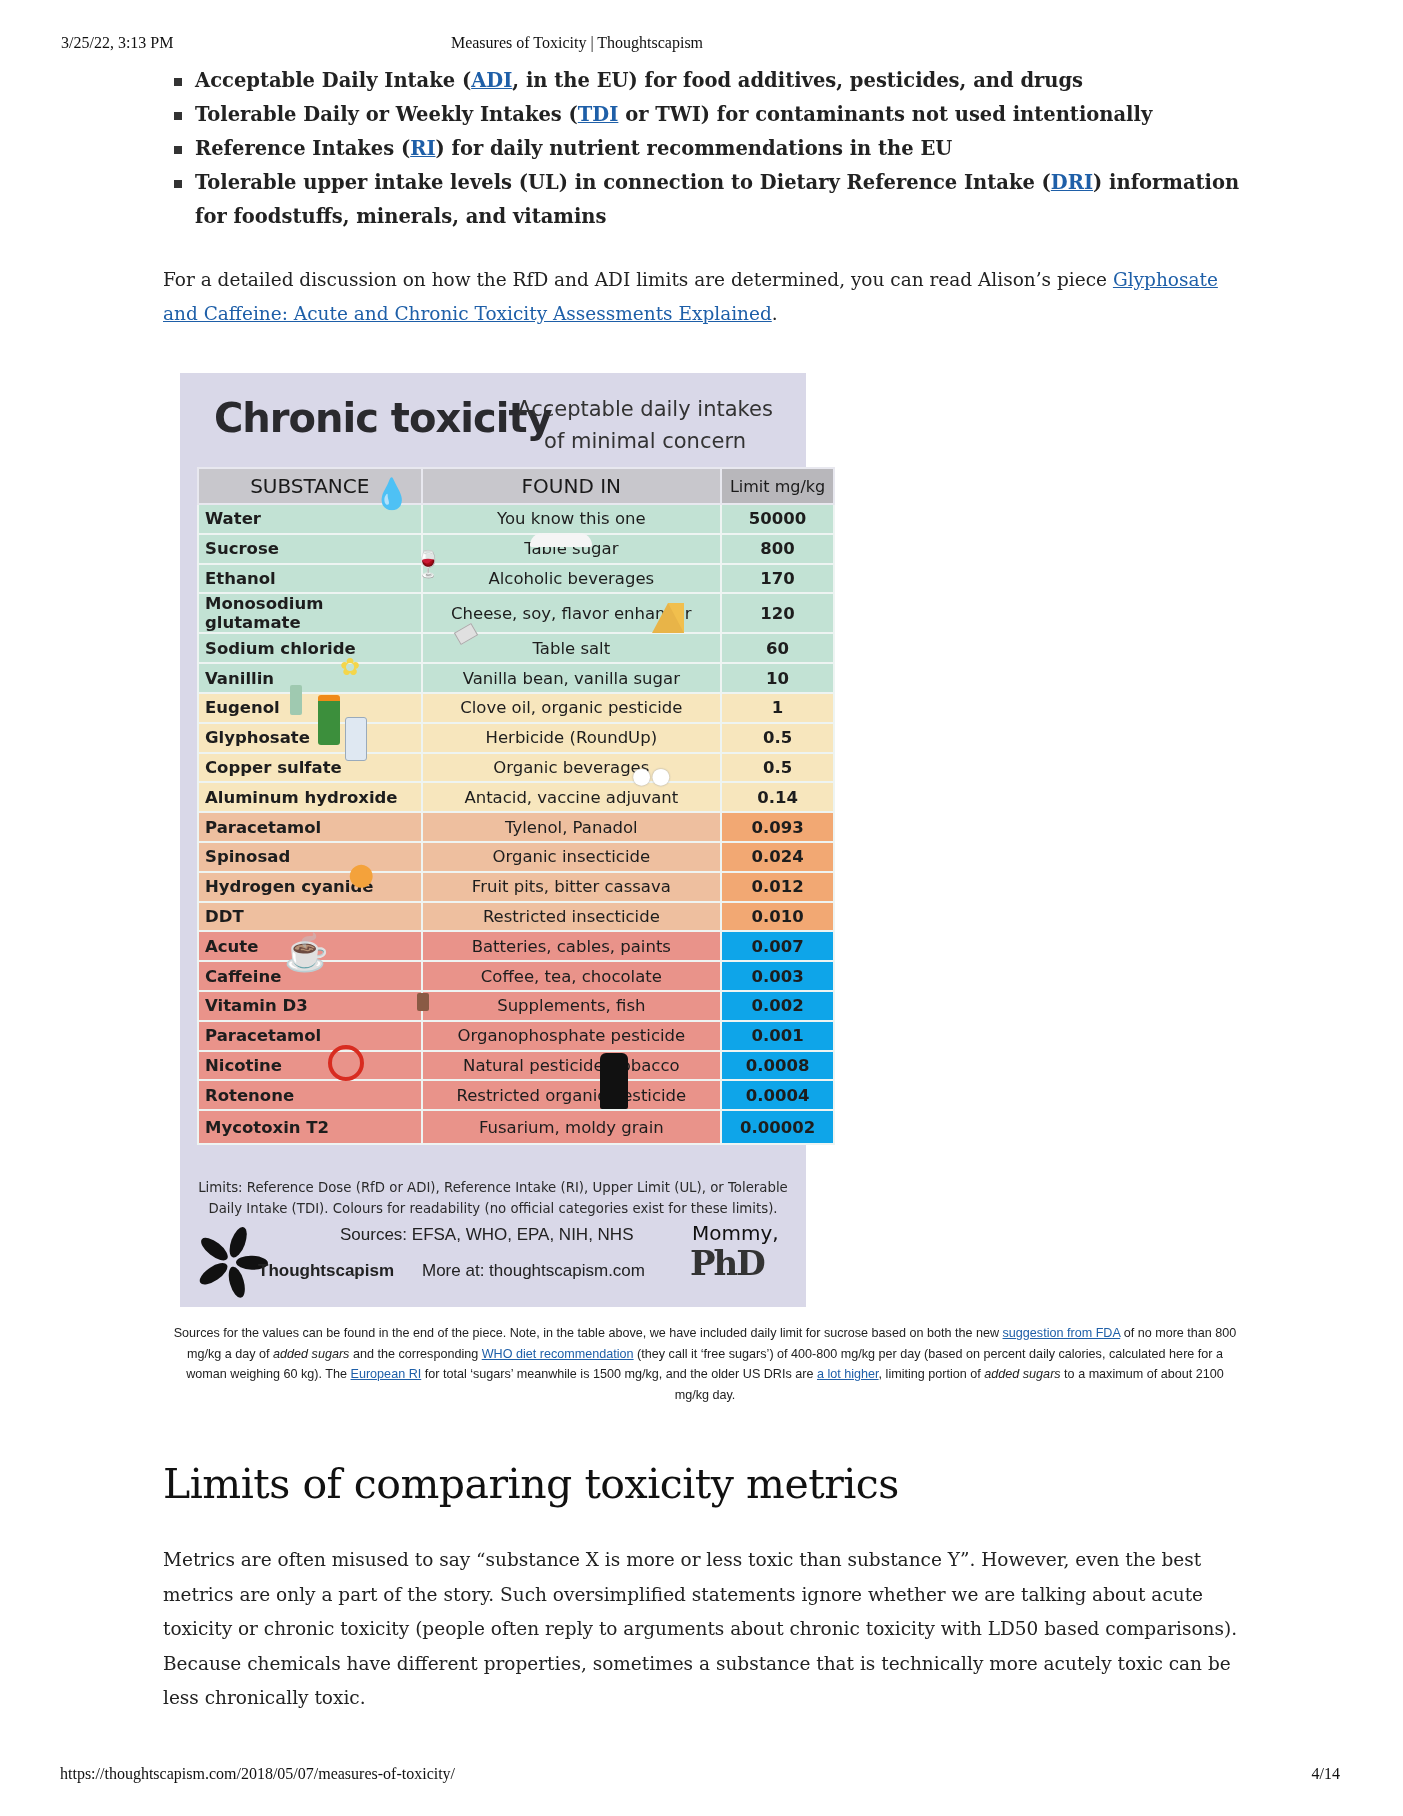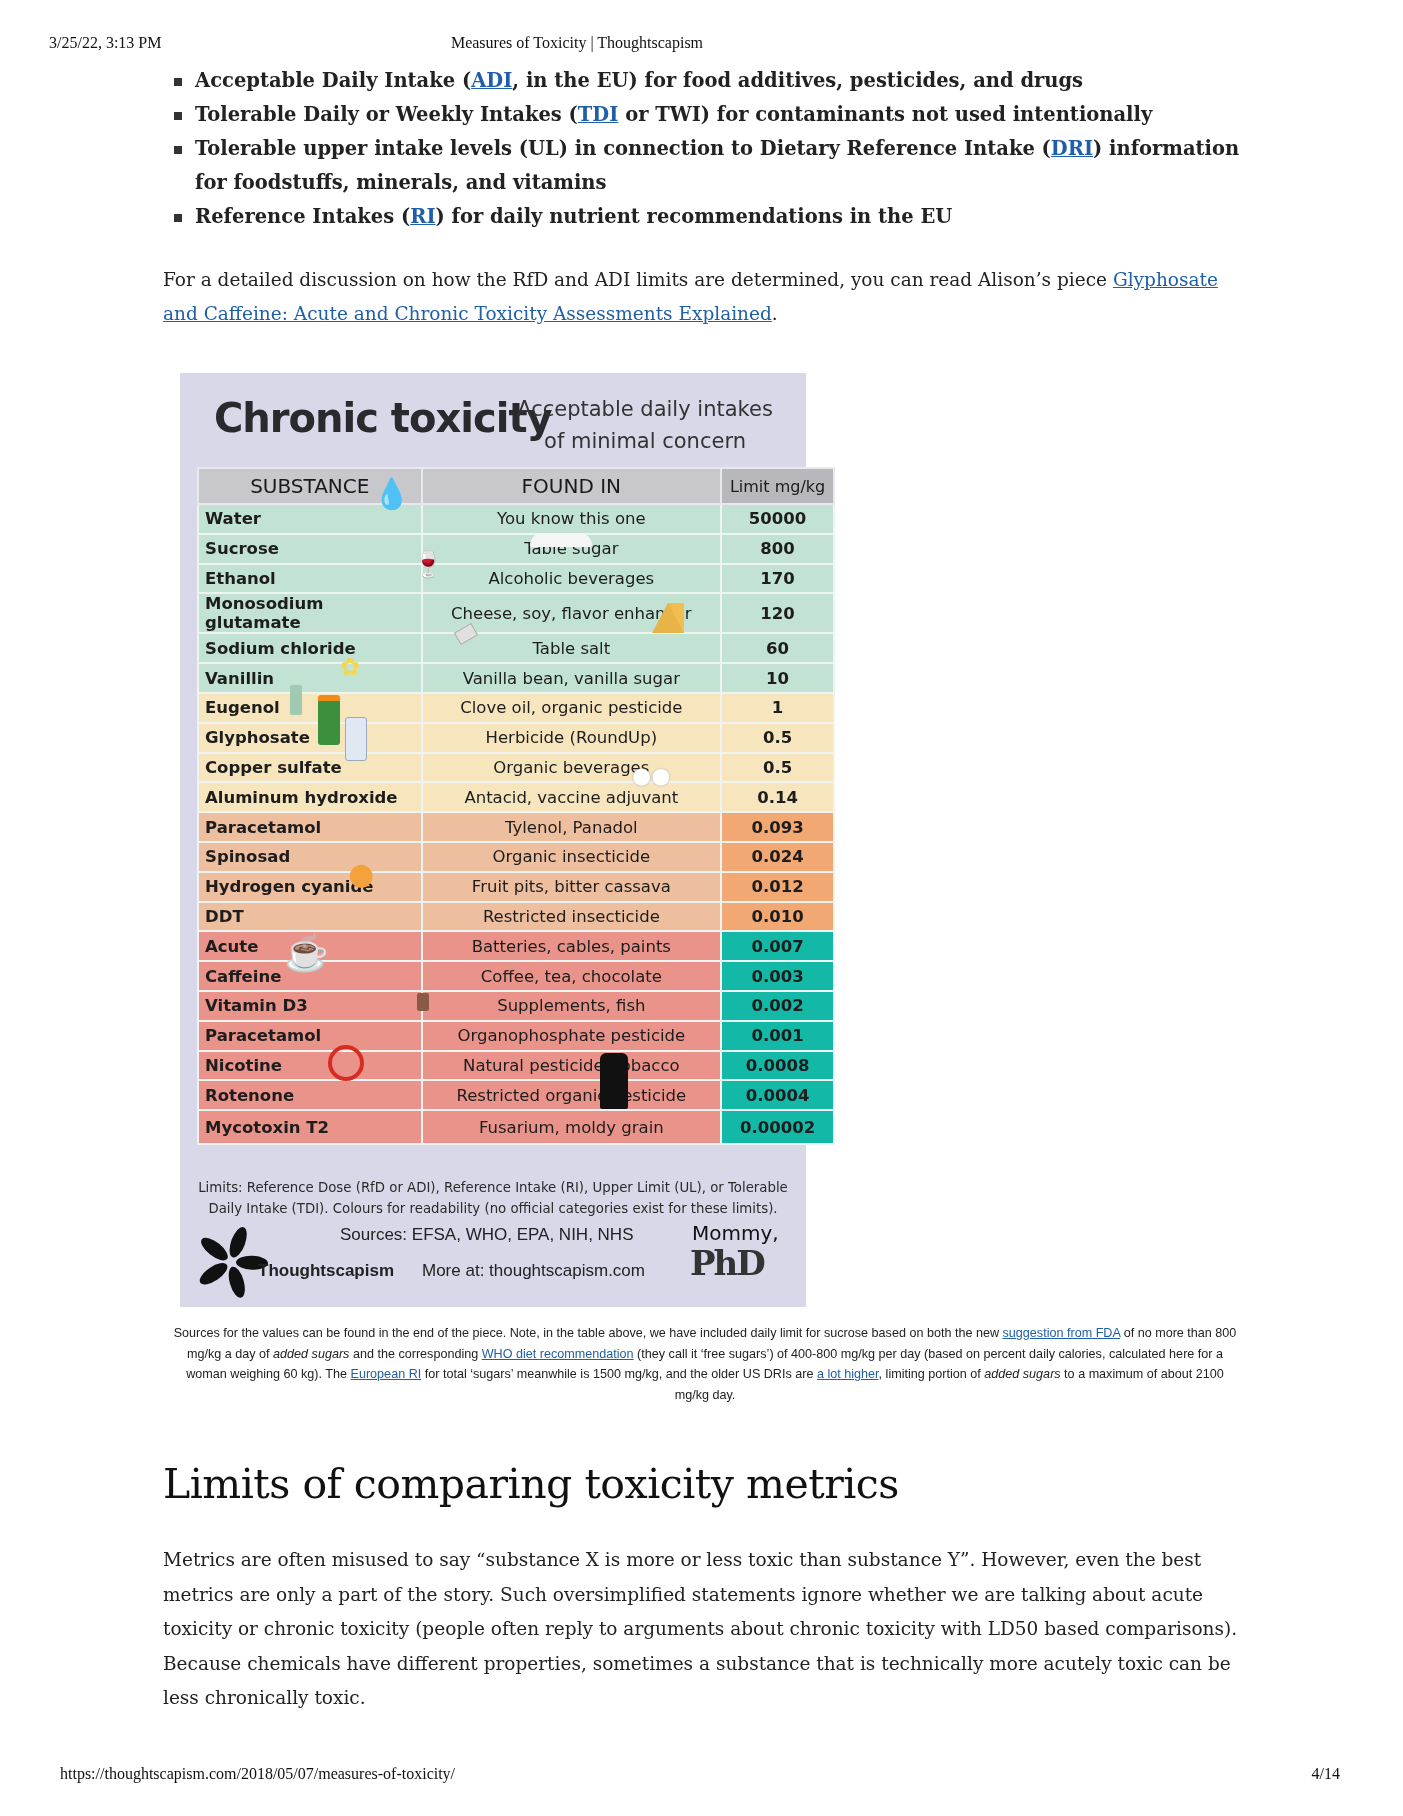--- a/index.html
+++ b/index.html
@@ -1,18 +1,18 @@
 <!DOCTYPE html>
 <html><head>
 <meta charset="utf-8">
 <style>
   html, body { margin: 0; padding: 0; background: #ffffff; }
   body { width: 1403px; height: 1816px; position: relative; overflow: hidden; font-family: "DejaVu Serif", serif; color: #222; }
   .pg-header { position: absolute; top: 34px; left: 0; width: 1403px; height: 20px; font-family: "Liberation Serif", serif; font-size: 16px; color: #111; }
-  .pg-header .left { position: absolute; left: 49px; top: 0; }
+  .pg-header .left { position: absolute; left: 61px; top: 0; }
   .pg-header .center { position: absolute; left: 0; width: 1154px; text-align: center; top: 0; }
   .pg-footer { position: absolute; top: 1765px; left: 0; width: 1403px; font-family: "Liberation Serif", serif; font-size: 16px; color: #111; }
   .pg-footer .left { position: absolute; left: 60px; }
   .pg-footer .right { position: absolute; right: 63px; }
 
   a, .link { color: #1e5fa8; text-decoration: underline; }
 
   ul.bullets { position: absolute; top: 64px; left: 170px; margin: 0; padding: 0; list-style: none; width: 1100px; }
   ul.bullets li { position: relative; padding-left: 25px; font-family: "DejaVu Serif", serif; font-weight: bold; font-size: 19.5px; line-height: 34px; color: #222; }
   ul.bullets li .sq { position: absolute; left: 4px; top: 14px; width: 8px; height: 8px; background: #333; }
@@ -27,21 +27,21 @@
   table.tox th.lim { font-size: 16px; background: #b8b7bb; }
   table.tox td { height: 27.8px; font-size: 16.5px; border: 2px solid #eef4f2; padding: 0 6px; color: #1d1d1d; }
   table.tox td.sub { font-weight: bold; width: 192px; }
   table.tox td.found { text-align: center; width: 262px; }
   table.tox td.lim { text-align: center; font-weight: bold; width: 90px; }
   tr.green td { background: #c2e2d4; }
   tr.yellow td { background: #f7e6bd; }
   tr.orange td.sub, tr.orange td.found { background: #eebf9f; }
   tr.orange td.lim { background: #f2a873; }
   tr.red td.sub, tr.red td.found { background: #e9938a; }
-  tr.red td.lim { background: #14b8a6; }
+  tr.red td.lim { background: #0ea5e9; }
 
   .ig-notes { position: absolute; left: 10px; top: 804px; width: 606px; text-align: center; font-family: "DejaVu Sans", sans-serif; font-size: 13.3px; line-height: 21px; color: #2a2a2a; }
   .ig-sources { position: absolute; left: 160px; top: 852px; font-family: "Liberation Sans", sans-serif; font-size: 17px; color: #222; }
   .ig-more { position: absolute; left: 242px; top: 888px; font-family: "Liberation Sans", sans-serif; font-size: 17px; color: #222; }
   .ig-brand { position: absolute; left: 78px; top: 888px; font-family: "Liberation Sans", sans-serif; font-weight: bold; font-size: 17px; color: #222; }
   .ig-flower { position: absolute; left: 14px; top: 852px; width: 74px; height: 74px; }
   .ig-mommy { position: absolute; left: 512px; top: 848px; font-family: "DejaVu Sans", sans-serif; font-size: 20px; color: #111; }
   .ig-phd { position: absolute; left: 510px; top: 870px; font-family: "DejaVu Serif", serif; font-weight: bold; font-size: 34px; color: #333; letter-spacing: -2px; }
 
   .deco { position: absolute; font-size: 24px; line-height: 1; }
@@ -56,22 +56,22 @@
 <body>
 
 <div class="pg-header">
   <span class="left">3/25/22, 3:13 PM</span>
   <span class="center">Measures of Toxicity | Thoughtscapism</span>
 </div>
 
 <ul class="bullets">
   <li><span class="sq"></span><span>Acceptable Daily Intake (</span><a class="link">ADI</a><span>, in the EU) for food additives, pesticides, and drugs</span></li>
   <li><span class="sq"></span><span>Tolerable Daily or Weekly Intakes (</span><a class="link">TDI</a><span> or TWI) for contaminants not used intentionally</span></li>
+  <li><span class="sq"></span><span>Reference Intakes (</span><a class="link">RI</a><span>) for daily nutrient recommendations in the EU</span></li>
   <li><span class="sq"></span><span>Tolerable upper intake levels (UL) in connection to Dietary Reference Intake (</span><a class="link">DRI</a><span>) information for foodstuffs, minerals, and vitamins</span></li>
-  <li><span class="sq"></span><span>Reference Intakes (</span><a class="link">RI</a><span>) for daily nutrient recommendations in the EU</span></li>
 </ul>
 
 <p class="para1" style="margin:0;">
   <span>For a detailed discussion on how the RfD and ADI limits are determined, you can read Alison’s piece </span><a class="link">Glyphosate and Caffeine: Acute and Chronic Toxicity Assessments Explained</a><span>.</span>
 </p>
 
 <div class="infographic">
   <div class="ig-title">Chronic toxicity</div>
   <div class="ig-subtitle">Acceptable daily intakes of minimal concern</div>
 

